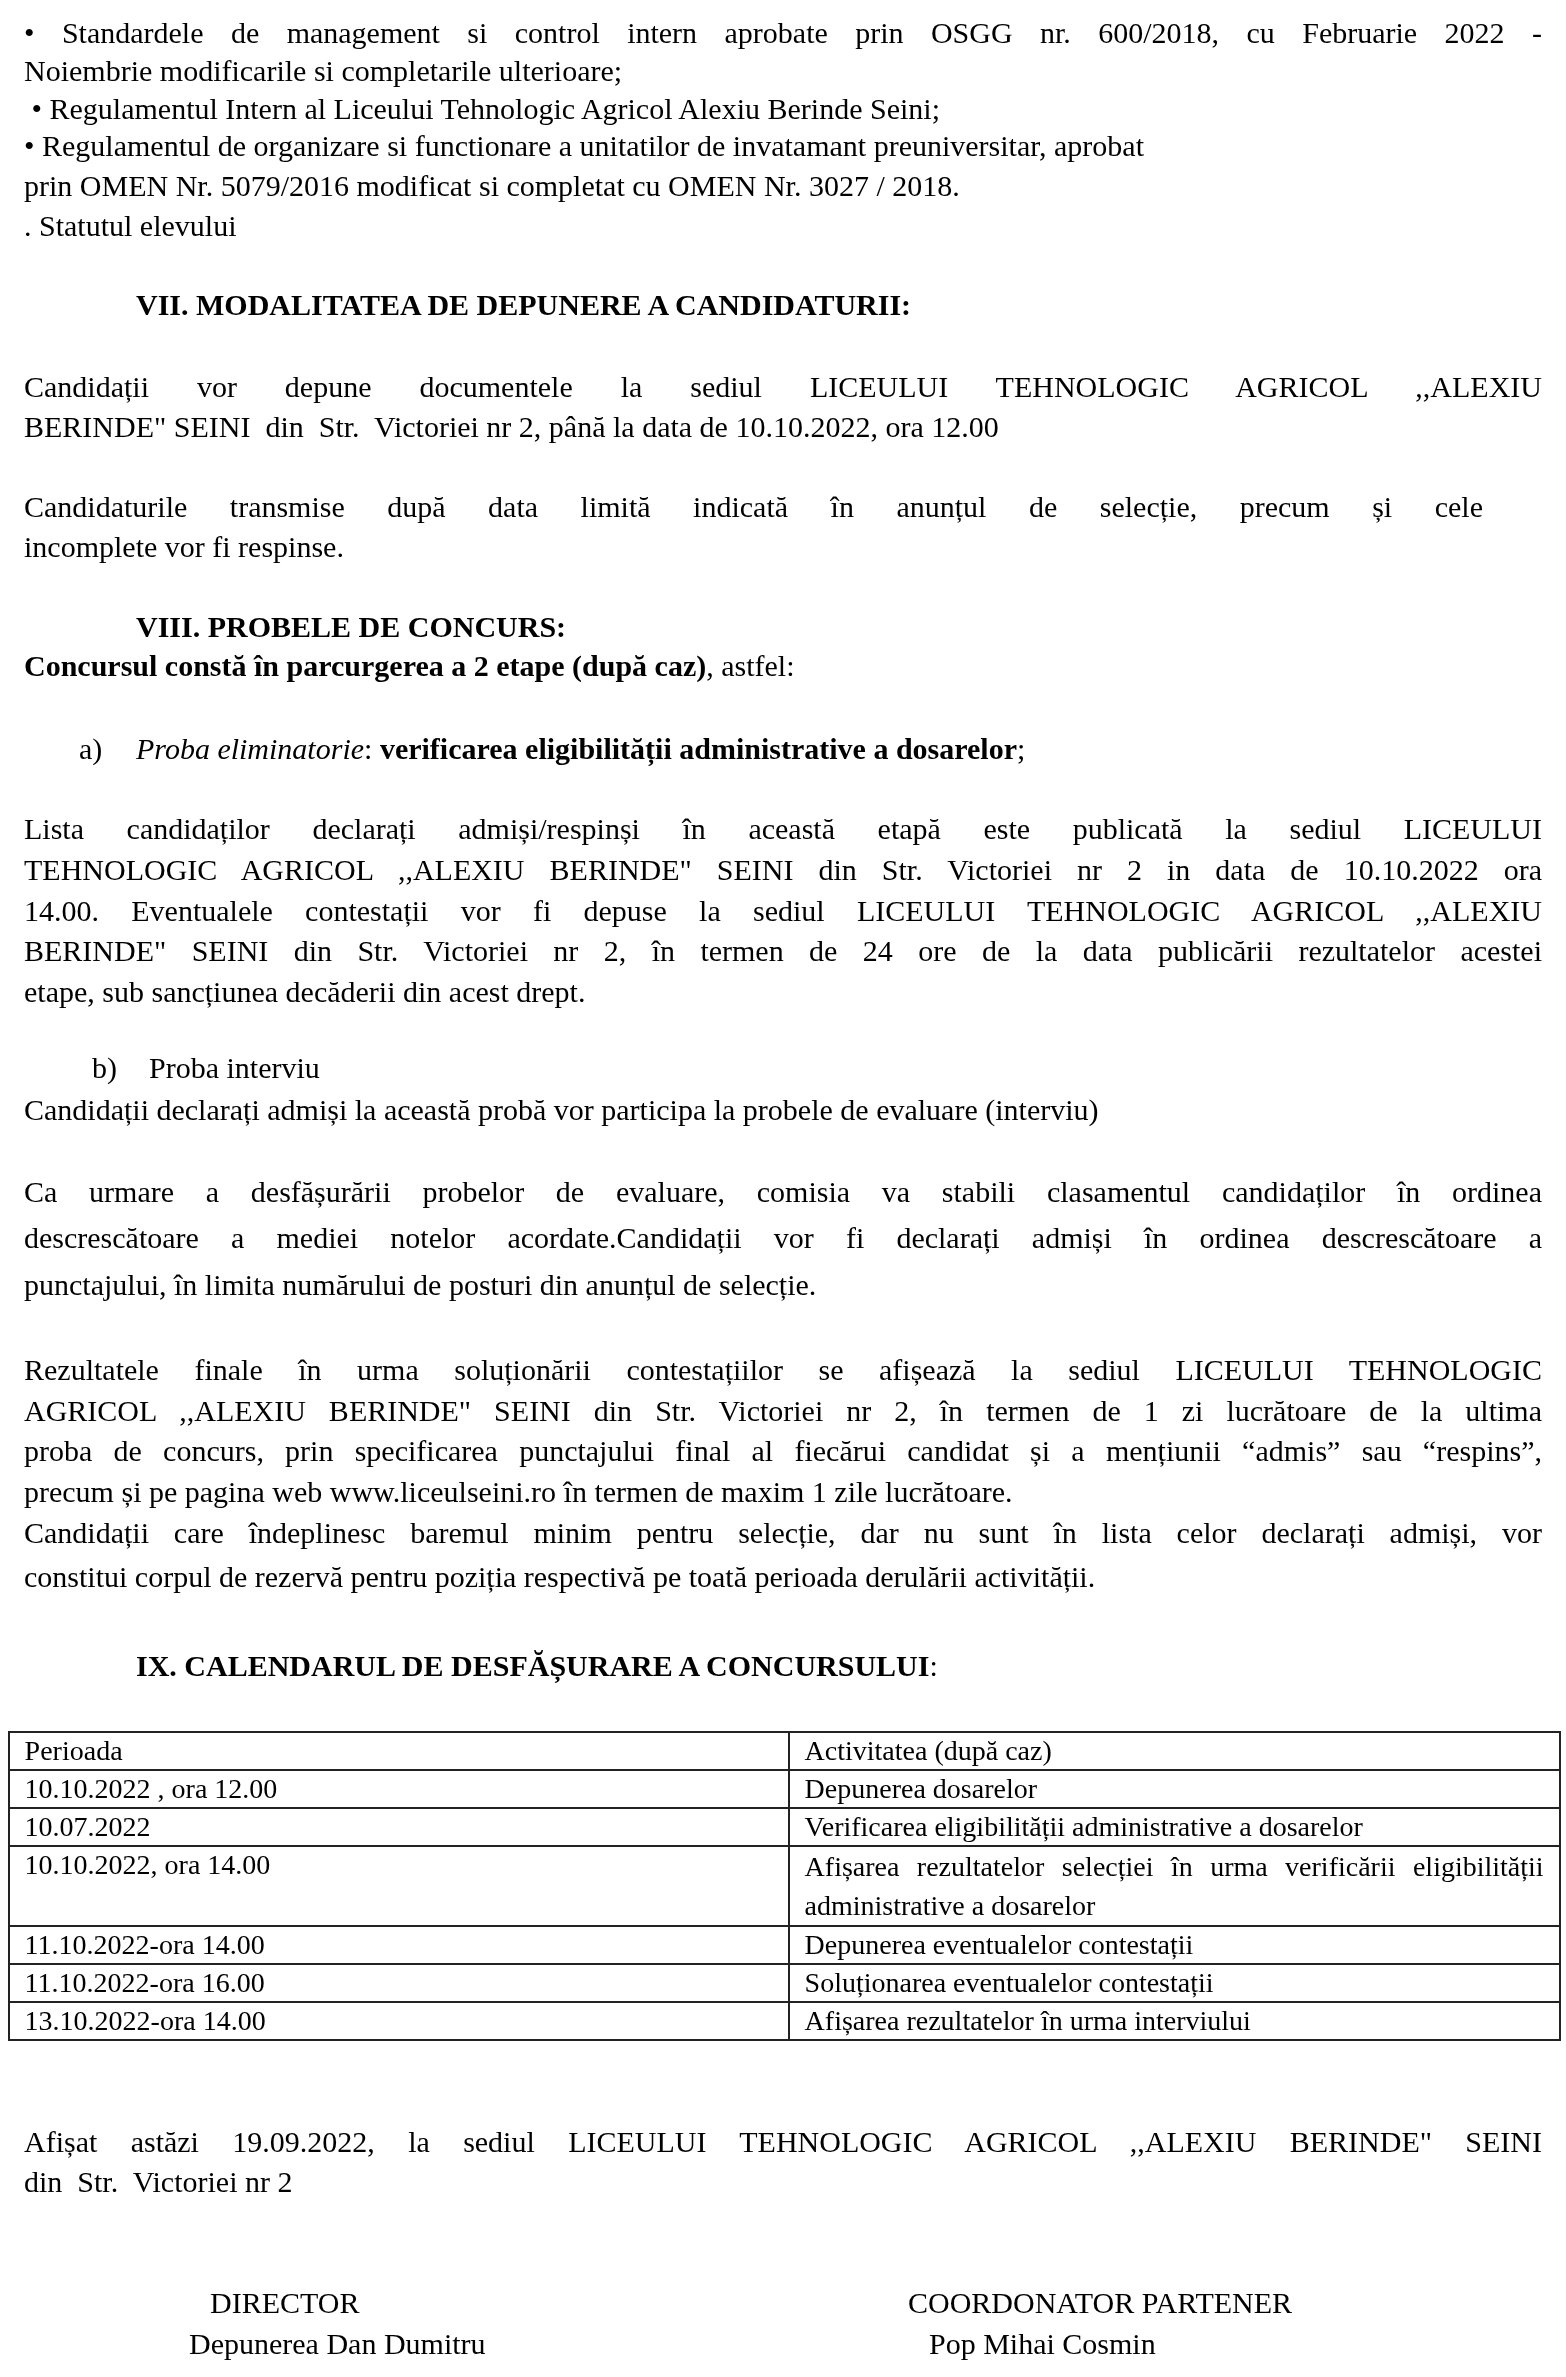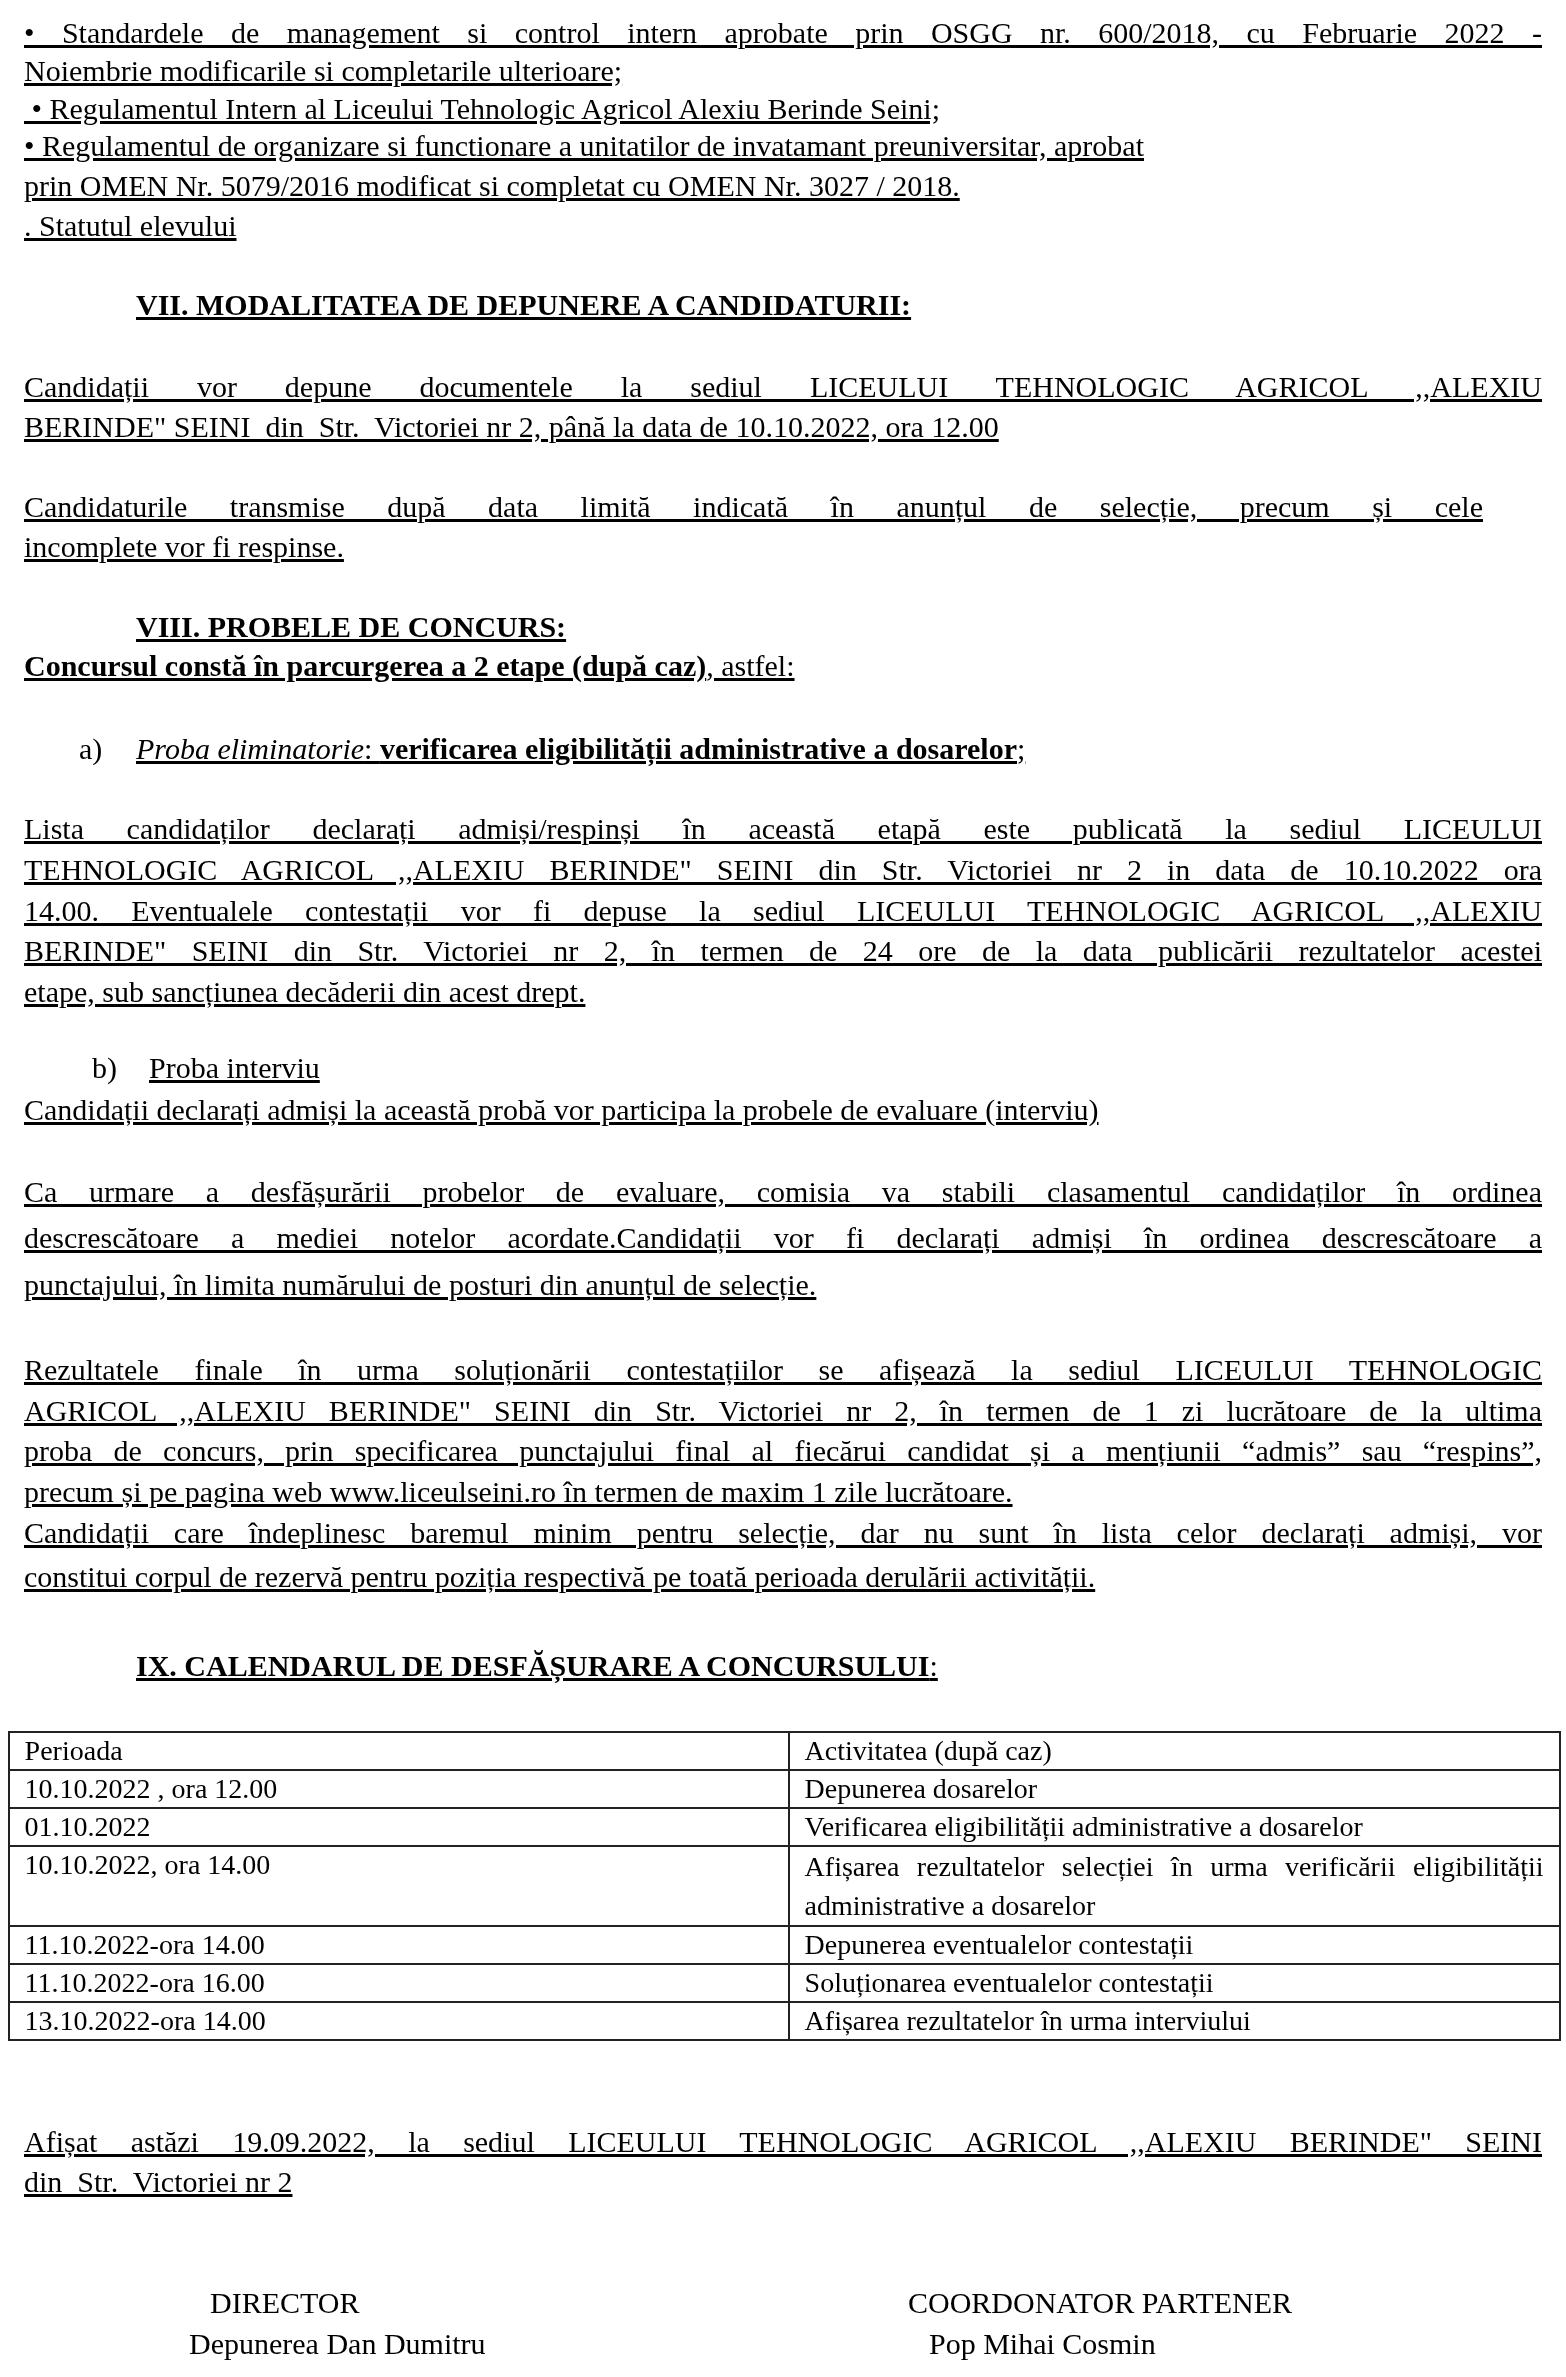--- a/index.html
+++ b/index.html
@@ -1,21 +1,21 @@
 <!DOCTYPE html>
 <html style="font-size:12px"><head>
 <meta charset="utf-8">
 <style>
   html, body { margin: 0; padding: 0; background: #ffffff; }
   body {
     width: 1566px; height: 2377px; position: relative; overflow: hidden;
     font-family: "Liberation Serif", "DejaVu Serif", serif;
     color: #000000; font-size: 30px;
   }
-  .line { position: absolute; left: 24px; right: 24px; white-space: nowrap; line-height: 36px; text-decoration: underline; }
+  .line { position: absolute; left: 24px; right: 24px; white-space: nowrap; line-height: 36px; }
   .just { white-space: normal; text-align: justify; text-align-last: justify; }
   .h { font-weight: bold; left: 136px; }
   .b { font-weight: bold; }
   .i { font-style: italic; margin-top: 36px; }
   table.cal {
     position: absolute; left: 7.6px; top: 1731px; width: 1553px;
     border-collapse: collapse; font-size: 28px;
   }
   table.cal td {
     border: 2.3px solid #222; padding: 0 15px; line-height: 36px; vertical-align: top;
@@ -76,21 +76,21 @@
   <tbody>
       <tr>
     <td class="c1">Perioada</td>
     <td>Activitatea (după caz)</td>
   </tr>
   <tr>
     <td class="c1">10.10.2022 , ora 12.00</td>
     <td>Depunerea dosarelor</td>
   </tr>
   <tr>
-    <td class="c1">01.10.2022</td>
+    <td class="c1">10.07.2022</td>
     <td>Verificarea eligibilității administrative a dosarelor</td>
   </tr>
   <tr>
     <td class="c1" style="height:76px">10.10.2022, ora 14.00</td>
     <td style="text-align:justify;line-height:39px">Afișarea rezultatelor selecției în urma verificării eligibilității administrative a dosarelor</td>
   </tr>
   <tr>
     <td class="c1">11.10.2022-ora 14.00</td>
     <td>Depunerea eventualelor contestații</td>
   </tr>

